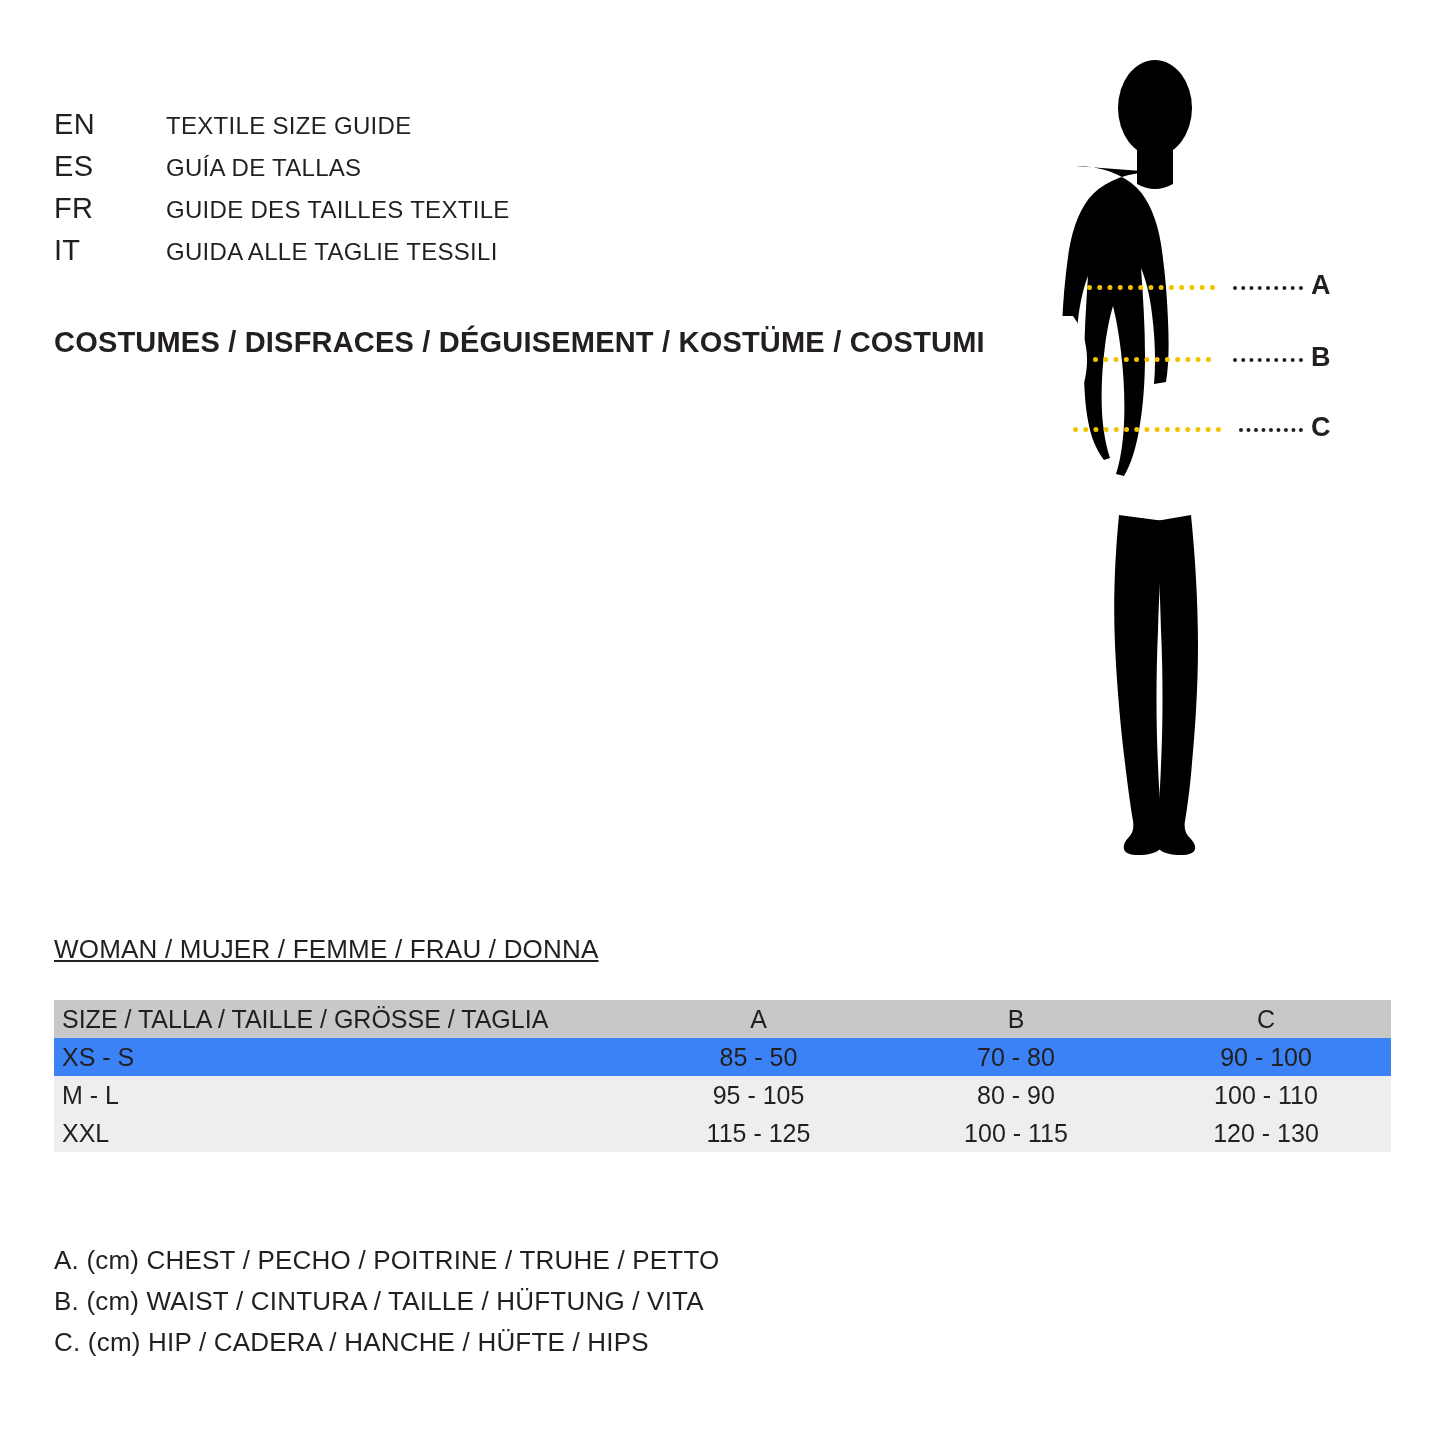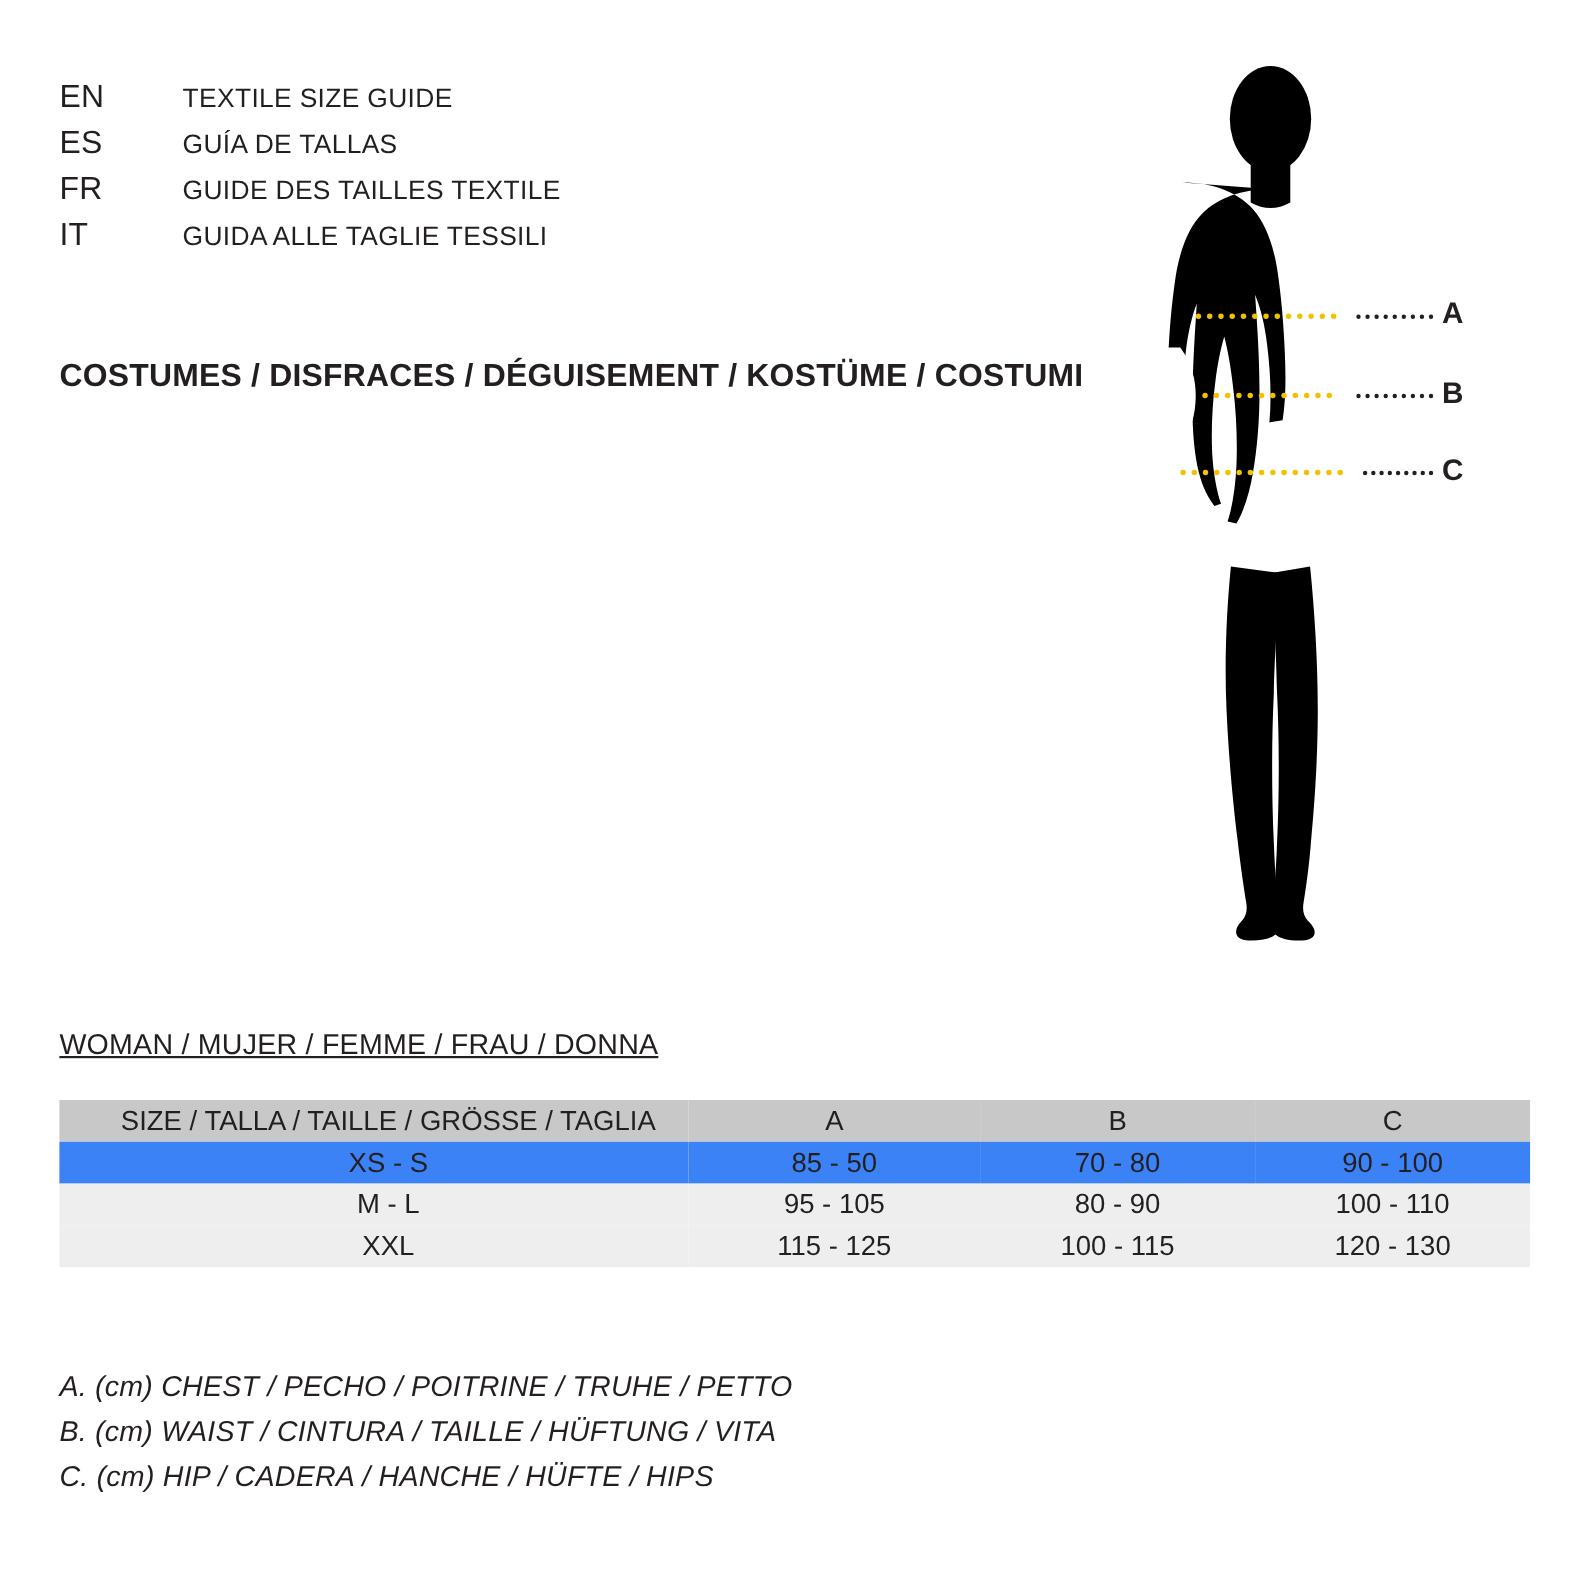--- a/index.html
+++ b/index.html
@@ -27,20 +27,21 @@
     display: flex;
     align-items: baseline;
     height: 42px;
     font-size: 29px;
     letter-spacing: 0.3px;
   }
   .lang-code {
     width: 72px;
     flex: 0 0 72px;
     font-size: 29px;
+    margin-top: 36px;
   }
   .lang-text {
     font-size: 24px;
     margin-left: 40px;
   }
 
   #costumes-line {
     position: absolute;
     left: 54px;
     top: 326px;
@@ -99,22 +100,22 @@
     font-size: 25px;
   }
   #size-table th, #size-table td {
     padding: 0;
     height: 38px;
     font-weight: normal;
     text-align: center;
     vertical-align: middle;
   }
   #size-table th.col-label, #size-table td.col-label {
-    text-align: center;
-    padding-left: 26px;
+    text-align: left;
+    padding-left: 8px;
   }
   #size-table thead tr {
     background: #c8c8c8;
   }
   #size-table tbody tr.odd {
     background: #3b82f6;
   }
   #size-table tbody tr.even {
     background: #eeeeee;
   }
@@ -125,21 +126,20 @@
   
   #legend {
     position: absolute;
     left: 54px;
     top: 1245px;
   }
   .legend-row {
     font-size: 26px;
     height: 41px;
     letter-spacing: 0.2px;
-    font-style: italic;
   }
 </style>
 </head>
 <body>
 
 <div id="lang-block">
   <div class="lang-row">
     <span class="lang-code">EN</span>
     <span class="lang-text">TEXTILE SIZE GUIDE</span>
   </div>

